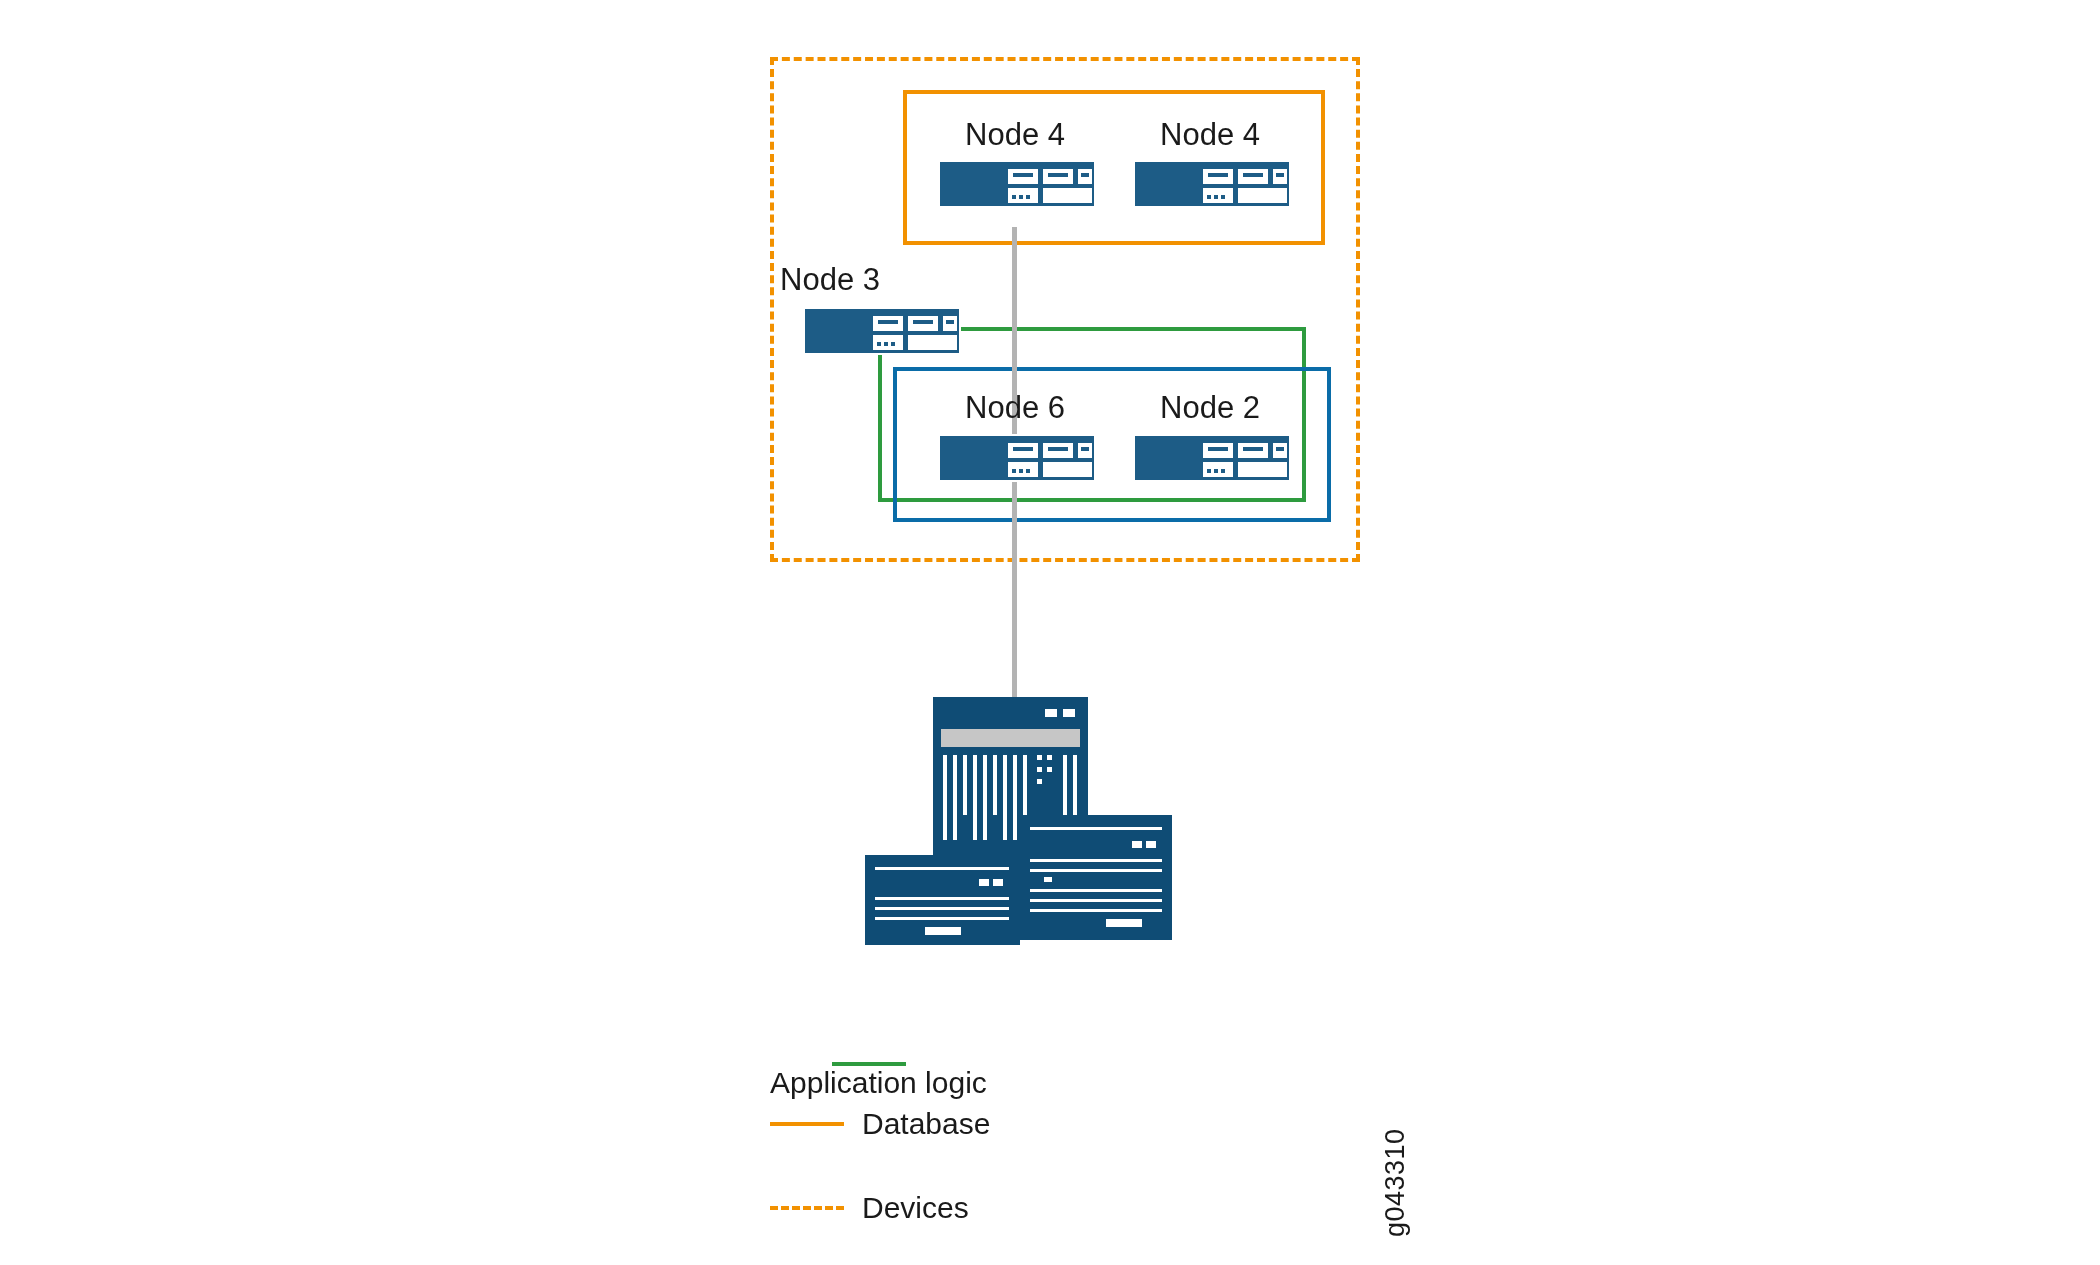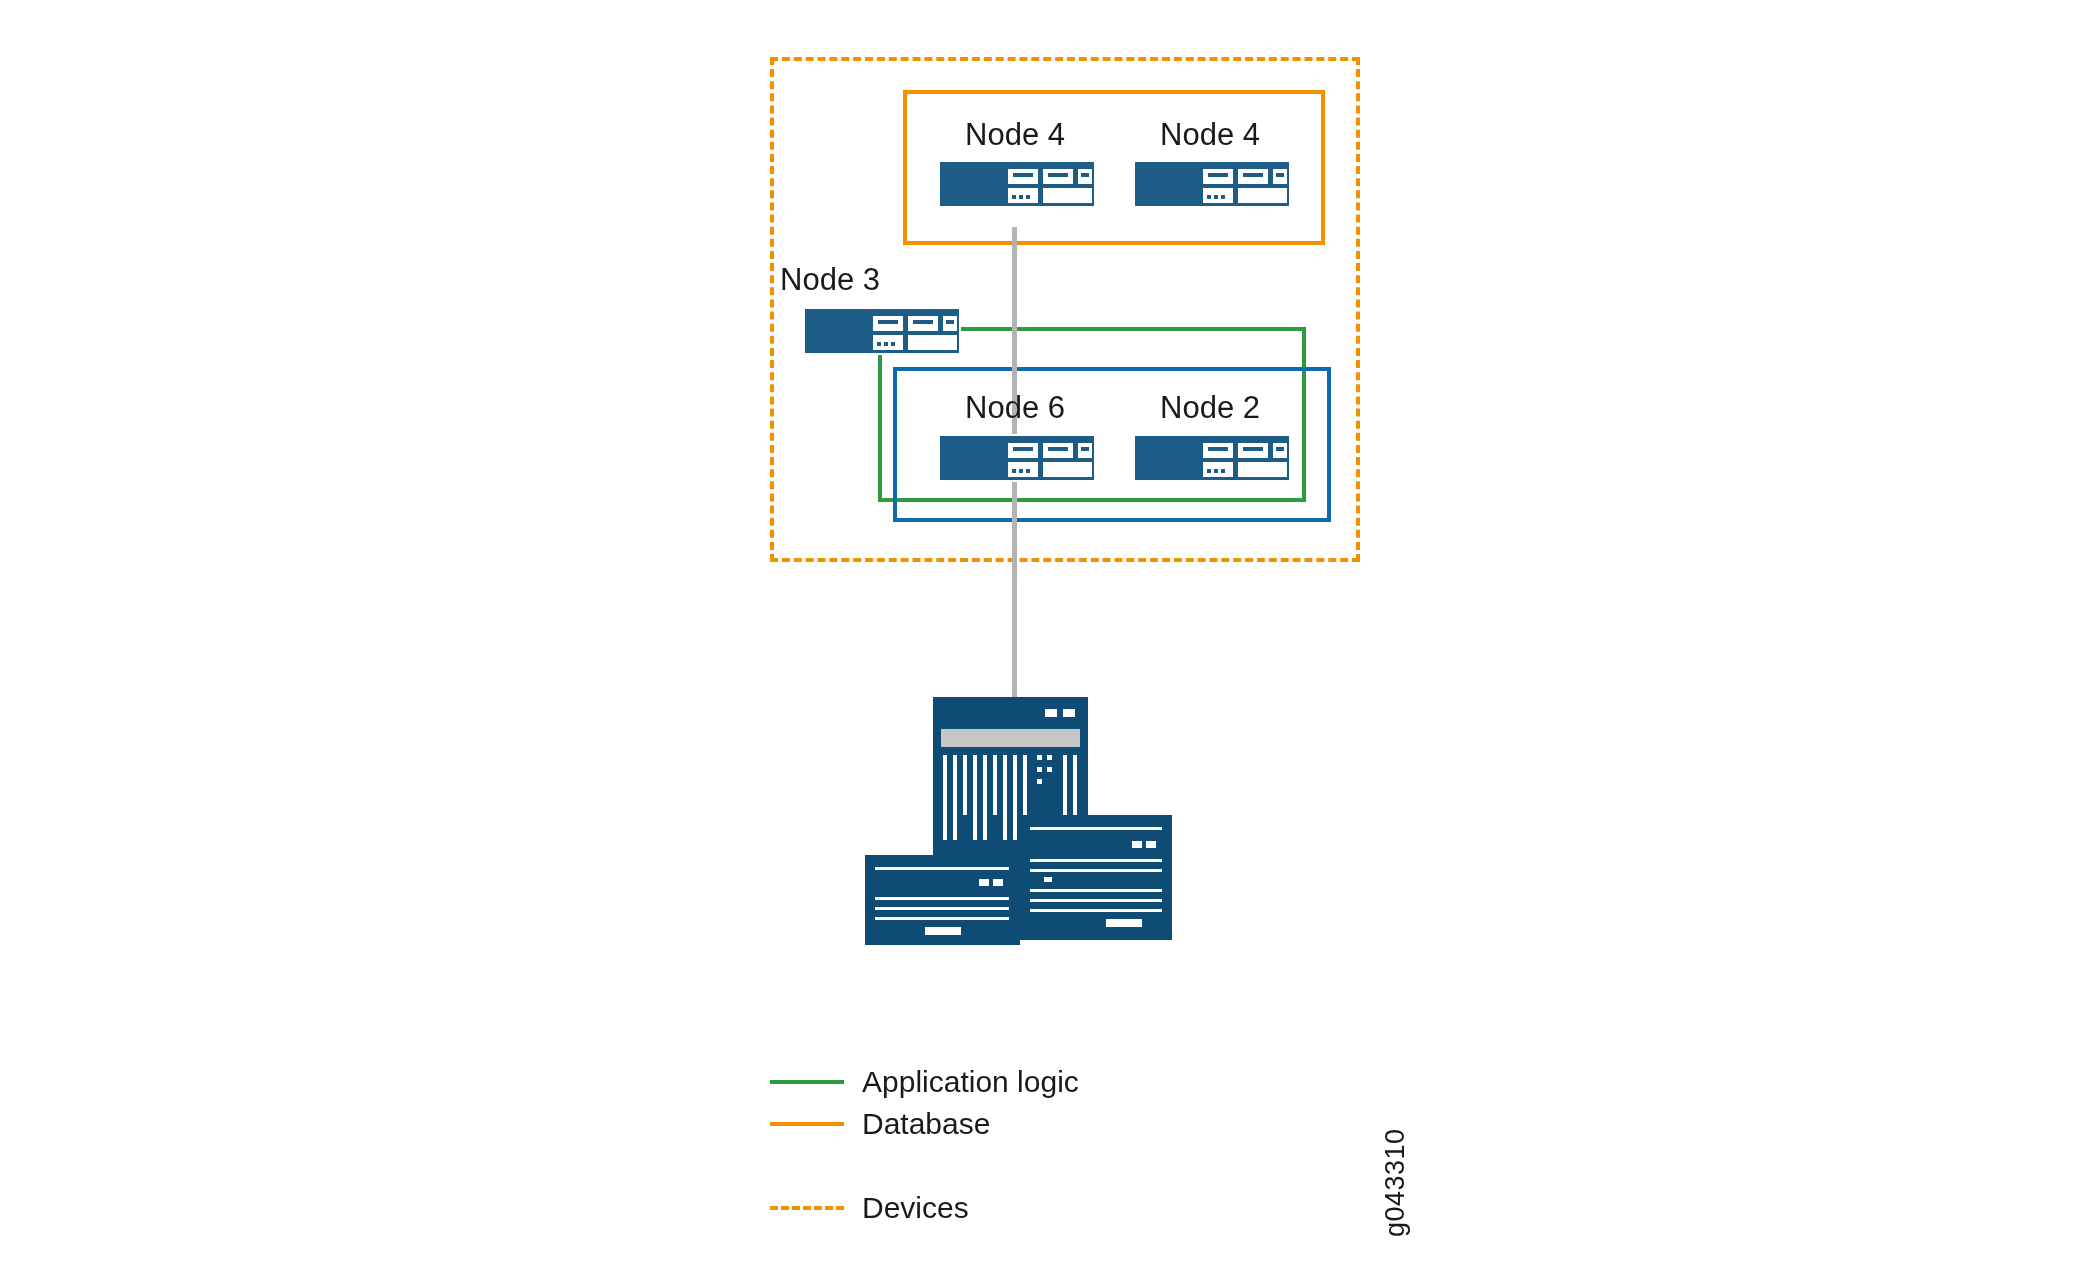--- a/index.html
+++ b/index.html
@@ -263,21 +263,21 @@
       <div class="dev-line" style="left:114px; top:24px; width:10px; height:7px;"></div>
       <div class="dev-line" style="left:128px; top:24px; width:10px; height:7px;"></div>
       <div class="dev-line thin" style="left:10px; top:42px; width:134px;"></div>
       <div class="dev-line thin" style="left:10px; top:52px; width:134px;"></div>
       <div class="dev-line thin" style="left:10px; top:62px; width:134px;"></div>
       <div class="dev-line" style="left:60px; top:72px; width:36px; height:8px;"></div>
     </div>
   </div>
 
 
-  <div class="legend-row" style="left:770px; top:1060px;">
+  <div class="legend-row" style="left:770px; top:1060px;flex-direction:column;">
     <span class="legend-swatch" style="border-top-color:#2e9b3f; border-top-style:solid;"></span>
     <span class="legend-label">Application logic</span>
   </div>
 
   <div class="legend-row" style="left:770px; top:1102px;">
     <span class="legend-swatch" style="border-top-color:#f29100; border-top-style:solid;"></span>
     <span class="legend-label">Database</span>
   </div>
 
 

